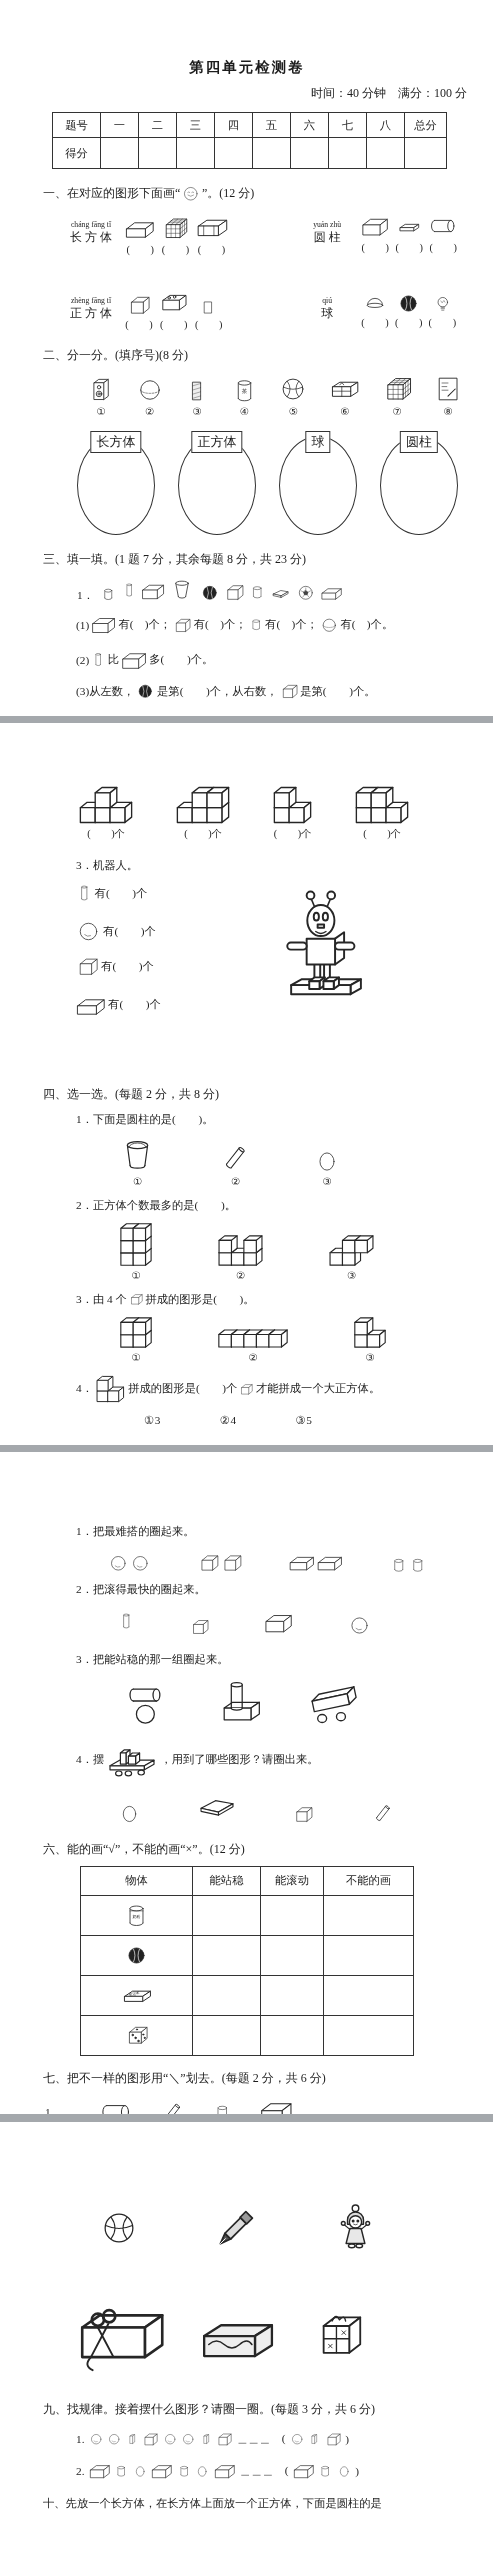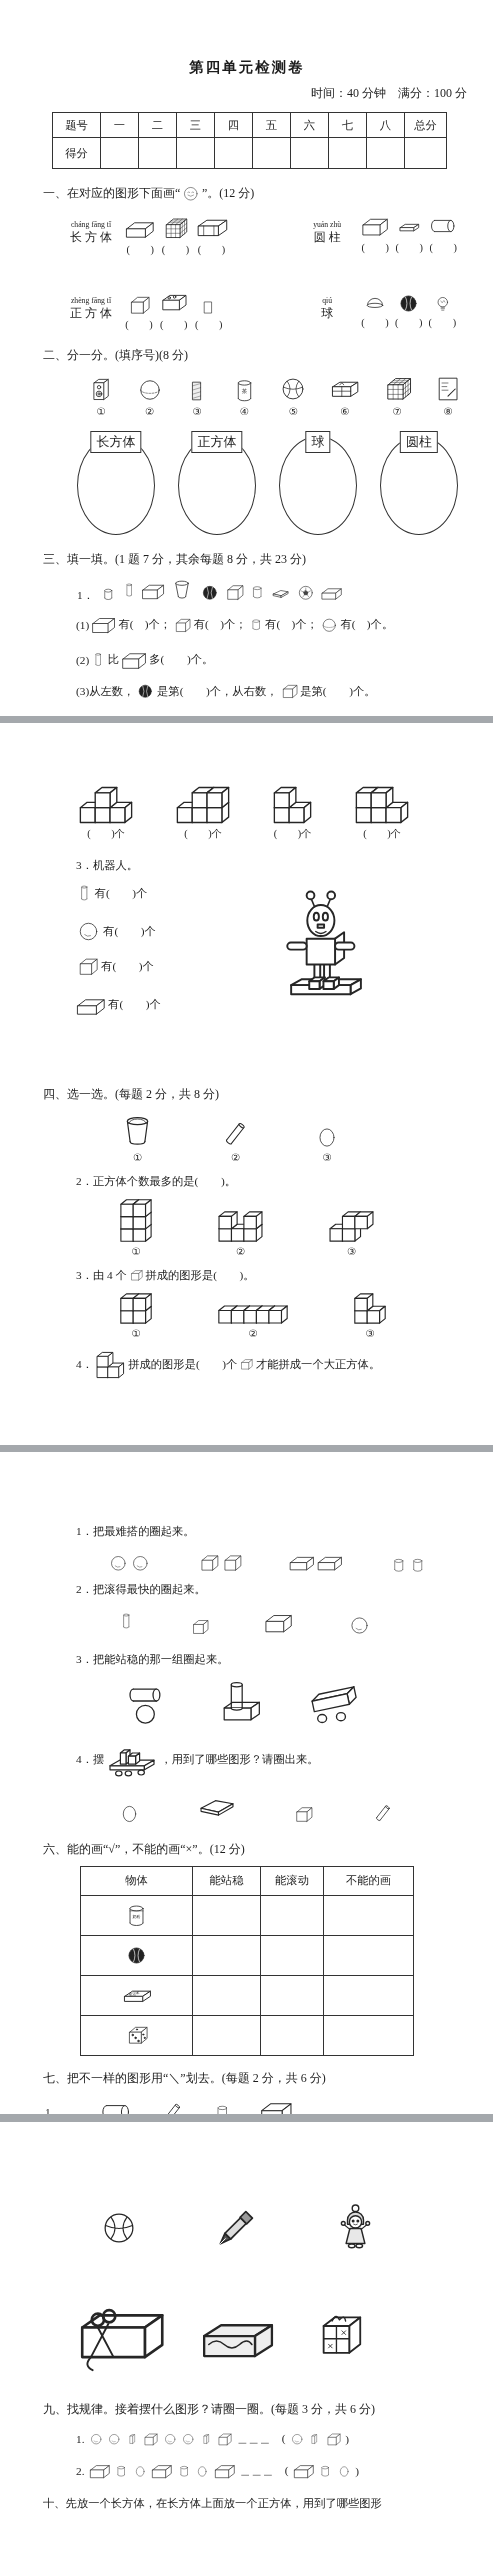--- a/index.html
+++ b/index.html
@@ -668,20 +668,21 @@
                   <path d="M66 69 q8 6 16 0" stroke-width="2"></path>
                   <path d="M64 30 L59 18 M84 30 L89 18" stroke-width="2.4"></path>
                   <circle cx="58" cy="13" r="6" fill="#fff"></circle>
                   <circle cx="90" cy="13" r="6" fill="#fff"></circle>
                 </g>
               </svg></span>
           </span>
         </span>
     </div>
     <div class="h ind1">四、选一选。(每题 2 分，共 8 分)</div>
+    <div class="ln ind2">1．下面是圆柱的是(　　)。</div>
     <div class="figrow opts">
         <span class="fig">
           <span class="shp"><svg viewBox="0 0 100 100" width="39" height="39">
               <g fill="none" stroke="#262626" stroke-width="3" stroke-linecap="round" stroke-linejoin="round">
                 <path d="M24 26 L31 78 M76 26 L69 78"></path>
                 <path d="M31 78 a19 7 0 0 0 38 0"></path>
                 <ellipse cx="50" cy="26" rx="26" ry="9" fill="#fff"></ellipse>
                 <path d="M27 32 a24 16 0 0 1 46 0" stroke-width="2"></path>
               </g>
             </svg></span>
@@ -866,20 +867,21 @@
         <span>拼成的图形是(　　)个</span>
         <span class="shp"><svg viewBox="0 0 100 100" width="14.4" height="14.4">
             <g fill="none" stroke="#262626" stroke-width="3" stroke-linecap="round" stroke-linejoin="round">
               <polygon points="20,38 44,18 92,18 68,38" fill="#fff"></polygon>
               <polygon points="68,38 92,18 92,64 68,84" fill="#fff"></polygon>
               <rect x="20" y="38" width="48" height="46" fill="#fff"></rect>
             </g>
           </svg></span>
         <span>才能拼成一个大正方体。</span>
       </div>
+    <div class="ln opts2">①3　　　　　②4　　　　　③5</div>
 
   </section>
   <div class="sep"></div>
 
   <section class="page p3">
     <div class="ln ind2" style="margin-top:72px">1．把最难搭的圈起来。</div>
     <div class="figrow" style="gap:47px;margin-left:108px">
         <span class="fig">
           <span class="pairbox">
             <svg viewBox="0 0 100 100" width="20.6" height="20.6">
@@ -1454,18 +1456,18 @@
               <ellipse cx="50" cy="28" rx="23" ry="9" fill="#fff"></ellipse>
             </g>
           </svg></span>
         <span class="shp"><svg viewBox="0 0 100 100" width="14.4" height="14.4">
             <g fill="none" stroke="#262626" stroke-width="3" stroke-linecap="round" stroke-linejoin="round">
               <ellipse cx="50" cy="52" rx="27" ry="33" fill="#fff"></ellipse>
             </g>
           </svg></span>
         <span>)</span>
       </div>
-    <div class="ln ind1" style="margin-top:14.4px">十、先放一个长方体，在长方体上面放一个正方体，用到了哪些图形</div>
+    <div class="ln ind1" style="margin-top:14.4px">十、先放一个长方体，在长方体上面放一个正方体，下面是圆柱的是</div>
 
   </section>
 
 </div>
 
 
 </body></html>

